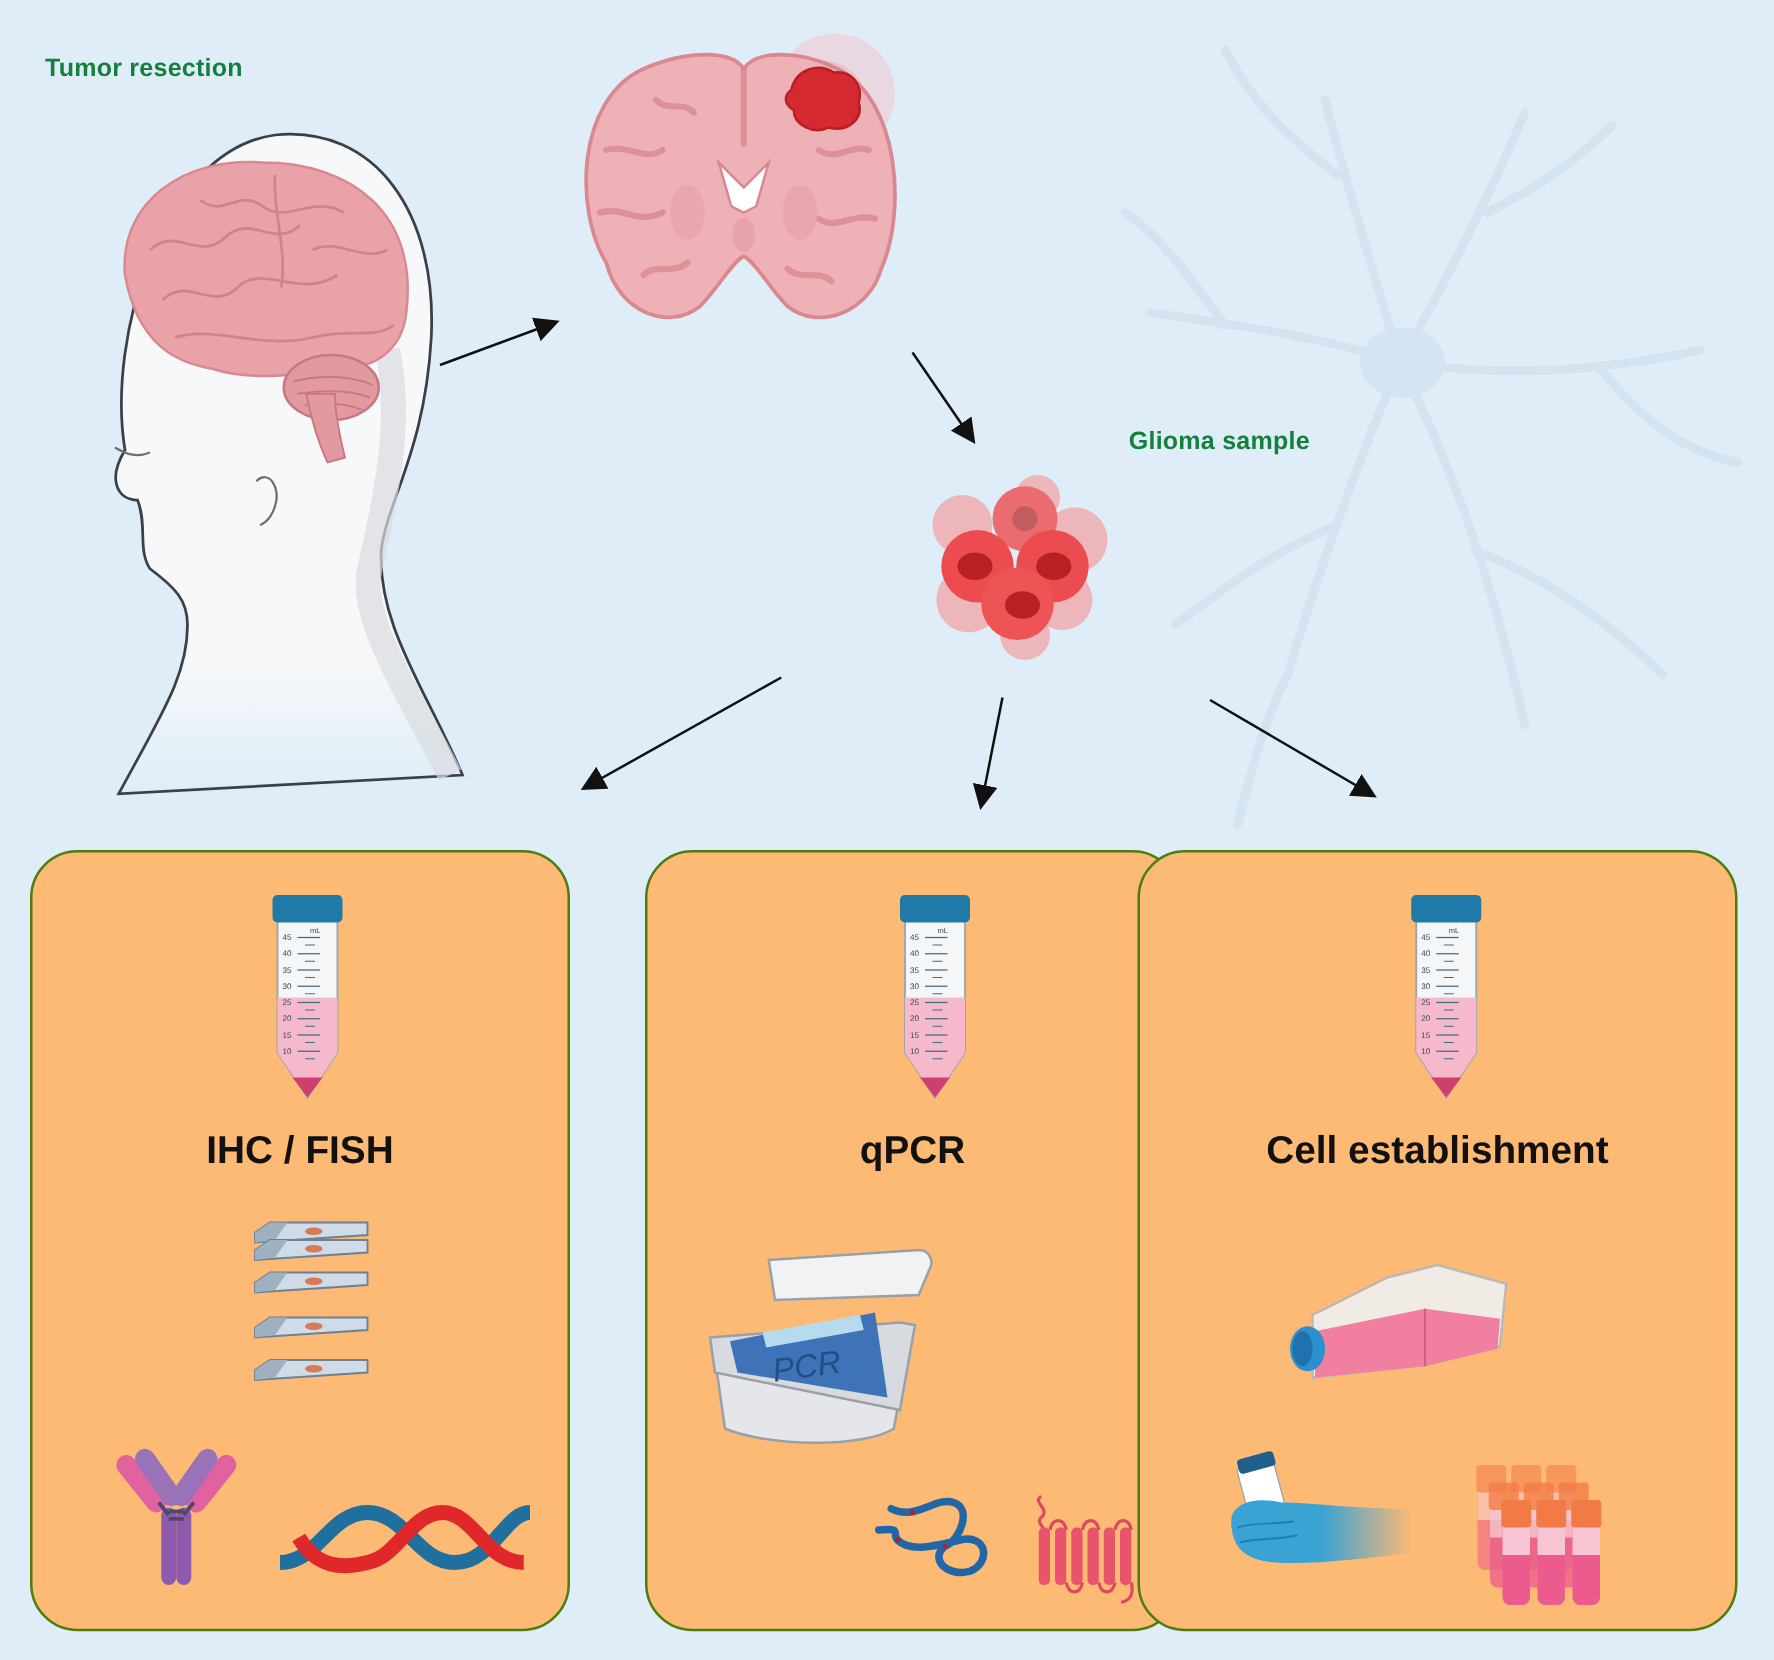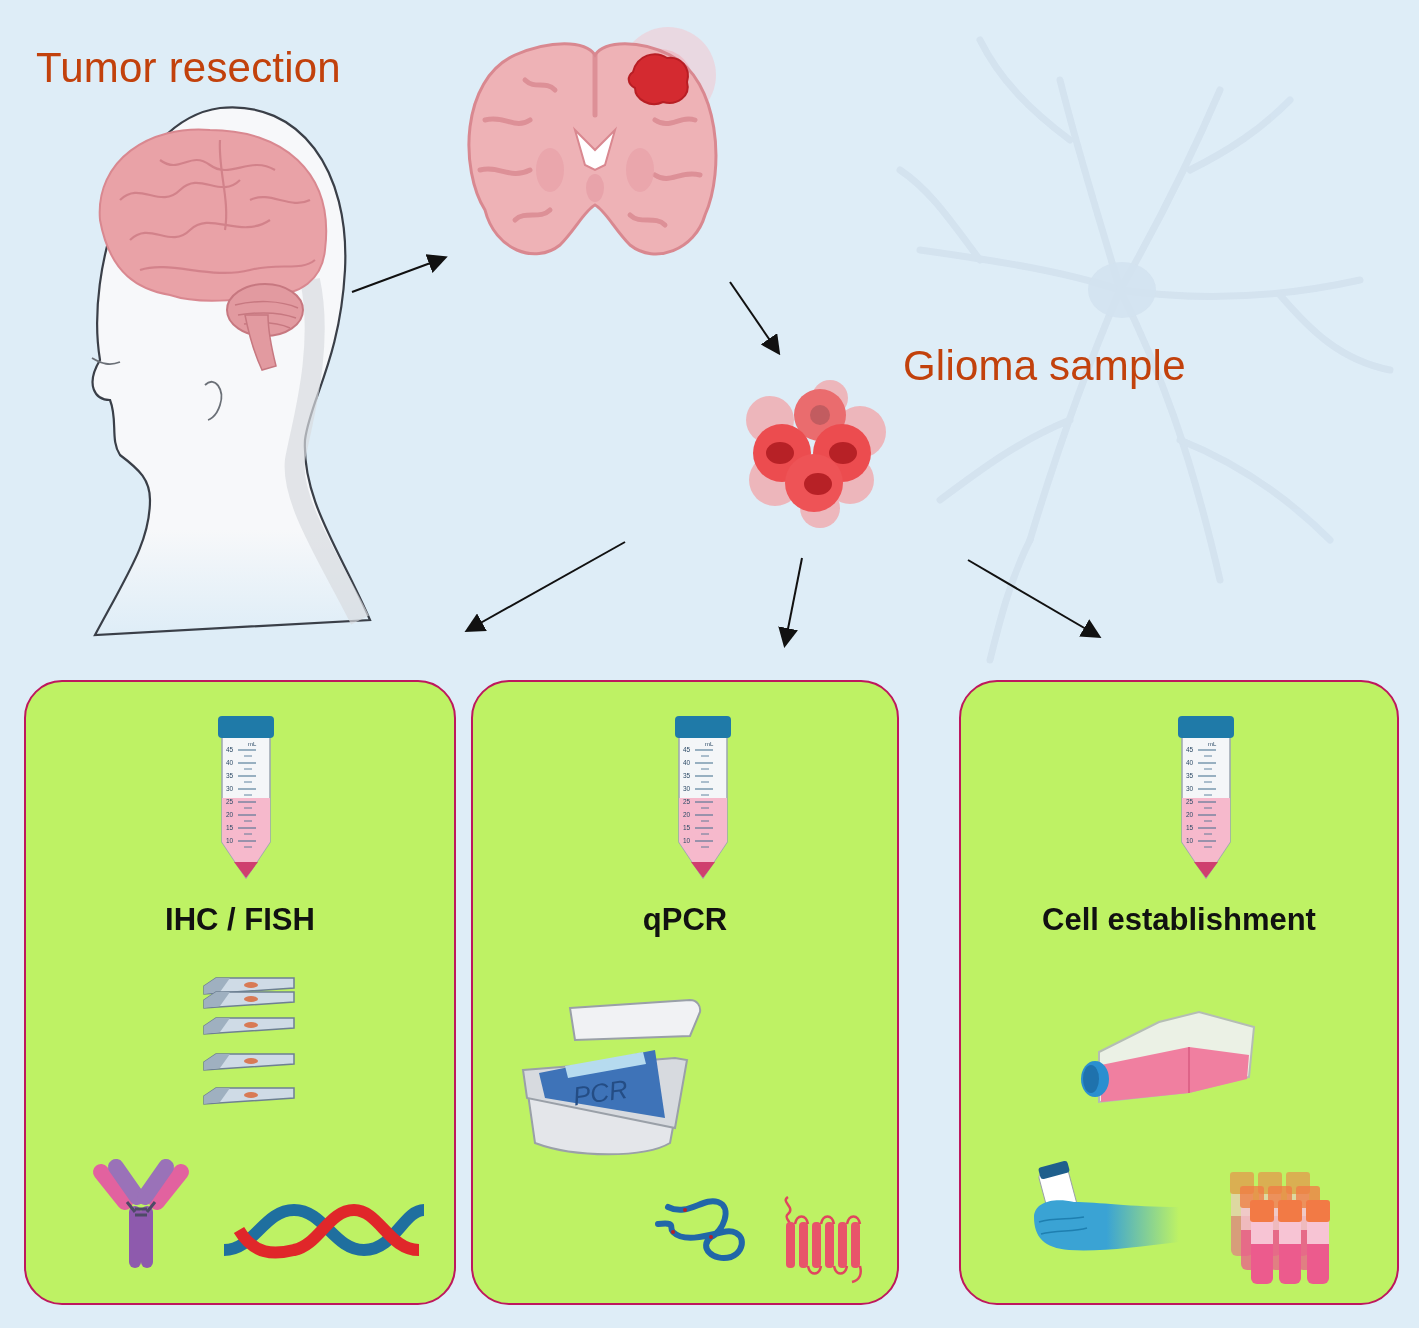--- a/index.html
+++ b/index.html
@@ -3,26 +3,26 @@
 <meta charset="utf-8">
 <style>
   html, body { margin:0; padding:0; }
   body {
     width:1419px; height:1328px; position:relative; overflow:hidden;
     background:#deedf7;
     font-family:"Liberation Sans", "DejaVu Sans", sans-serif;
   }
   .abs { position:absolute; }
   .title {
-    font-weight:normal; color:#c2410c; font-size:42px; letter-spacing:0.2px;
+    font-weight:bold; color:#15803d; font-size:20px; letter-spacing:0.2px;
     white-space:nowrap;
   }
   .panel {
     position:absolute; top:680px; height:625px;
-    background:#bef264; border:2px solid #be185d; border-radius:38px;
+    background:#fdba74; border:2px solid #4d7c0f; border-radius:38px;
     box-sizing:border-box;
   }
   .panel-title {
     position:absolute; left:0; right:0; top:220px; text-align:center;
     font-weight:bold; font-size:31px; color:#111; white-space:nowrap;
   }
   .label-list { position:absolute; color:#1d3557; font-size:27px; line-height:38.5px; }
   .label-list div { white-space:nowrap; }
   svg { overflow:visible; }
 </style>
@@ -214,21 +214,21 @@
     </g>
     <path d="M46 40 L54 50 M74 40 L66 50 M54 47 L66 47 M54 53 L66 53" stroke="#4d4a66" stroke-width="3"></path>
   </svg>
 
   <svg class="abs" style="left:198px;top:518px" width="200" height="60" viewBox="0 0 200 60">
     <path d="M0 50 C30 50 40 10 70 10 C100 10 110 50 140 50 C170 50 180 10 200 10" fill="none" stroke="#1f6f9f" stroke-width="12"></path>
     <path d="M15 30 C30 55 50 55 70 50 C95 45 105 10 130 10 C155 10 165 50 195 50" fill="none" stroke="#e0272a" stroke-width="12"></path>
   </svg>
 </div>
 
-<div class="panel" style="left:471px;width:428px">
+<div class="panel" style="left:516px;width:428px">
   <svg class="abs tube" style="left:200px;top:32px" width="60" height="168" viewBox="0 0 60 168">
       <path d="M6 22 L54 22 L54 128 L30 164 L6 128 Z" fill="#f4f6f8" stroke="#9aa5b0" stroke-width="1.5"></path>
       <path d="M6 84 L54 84 L54 128 L30 164 L6 128 Z" fill="#f6b9cc"></path>
       <path d="M18 148 L42 148 L30 164 Z" fill="#cf3f6e"></path>
       <rect x="2" y="2" width="56" height="22" rx="4" fill="#1f7aa8"></rect>
       <text x="32" y="32" font-size="6" fill="#2c4a66" font-family="Liberation Sans, sans-serif">mL</text>
       <text x="10" y="38" font-size="6.5" fill="#2c4a66" font-family="Liberation Sans, sans-serif">45</text>
       <line x1="22" y1="36" x2="40" y2="36" stroke="#3d6b8a" stroke-width="1"></line>
       <line x1="28" y1="42" x2="36" y2="42" stroke="#3d6b8a" stroke-width="0.8"></line>
       <text x="10" y="51" font-size="6.5" fill="#2c4a66" font-family="Liberation Sans, sans-serif">40</text>
@@ -286,21 +286,21 @@
       <path d="M17 32 C19 22 28 22 30 32"></path>
         <path d="M43 32 C45 22 54 22 56 32"></path>
         <path d="M69 32 C71 22 80 22 82 32"></path>
       <path d="M30 74 C32 84 41 84 43 74"></path>
         <path d="M56 74 C58 84 67 84 69 74"></path>
       <path d="M82 74 C84 82 82 88 74 90"></path>
     </g>
   </svg>
 </div>
 
-<div class="panel" style="left:959px;width:440px">
+<div class="panel" style="left:910px;width:480px">
   <svg class="abs tube" style="left:215px;top:32px" width="60" height="168" viewBox="0 0 60 168">
       <path d="M6 22 L54 22 L54 128 L30 164 L6 128 Z" fill="#f4f6f8" stroke="#9aa5b0" stroke-width="1.5"></path>
       <path d="M6 84 L54 84 L54 128 L30 164 L6 128 Z" fill="#f6b9cc"></path>
       <path d="M18 148 L42 148 L30 164 Z" fill="#cf3f6e"></path>
       <rect x="2" y="2" width="56" height="22" rx="4" fill="#1f7aa8"></rect>
       <text x="32" y="32" font-size="6" fill="#2c4a66" font-family="Liberation Sans, sans-serif">mL</text>
       <text x="10" y="38" font-size="6.5" fill="#2c4a66" font-family="Liberation Sans, sans-serif">45</text>
       <line x1="22" y1="36" x2="40" y2="36" stroke="#3d6b8a" stroke-width="1"></line>
       <line x1="28" y1="42" x2="36" y2="42" stroke="#3d6b8a" stroke-width="0.8"></line>
       <text x="10" y="51" font-size="6.5" fill="#2c4a66" font-family="Liberation Sans, sans-serif">40</text>

